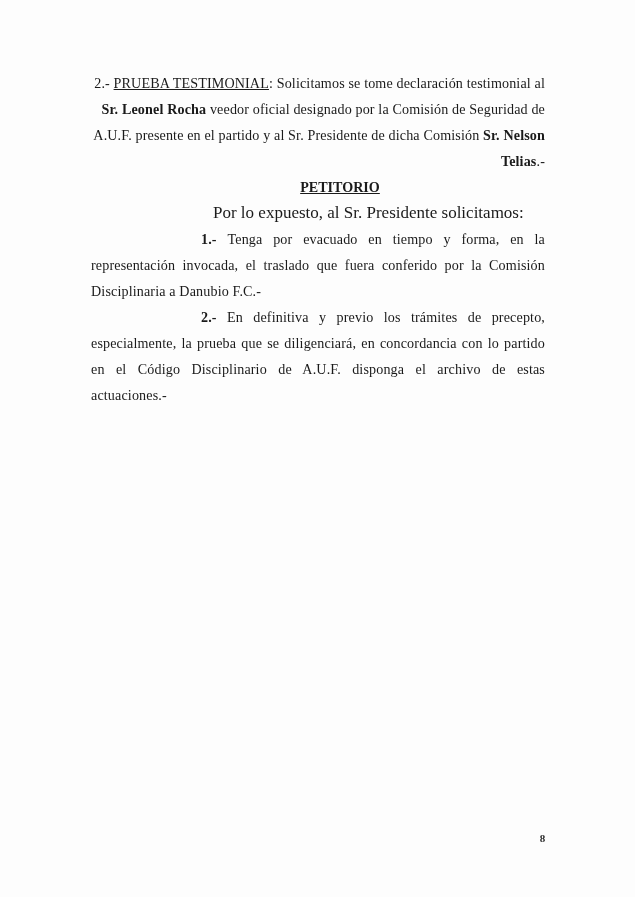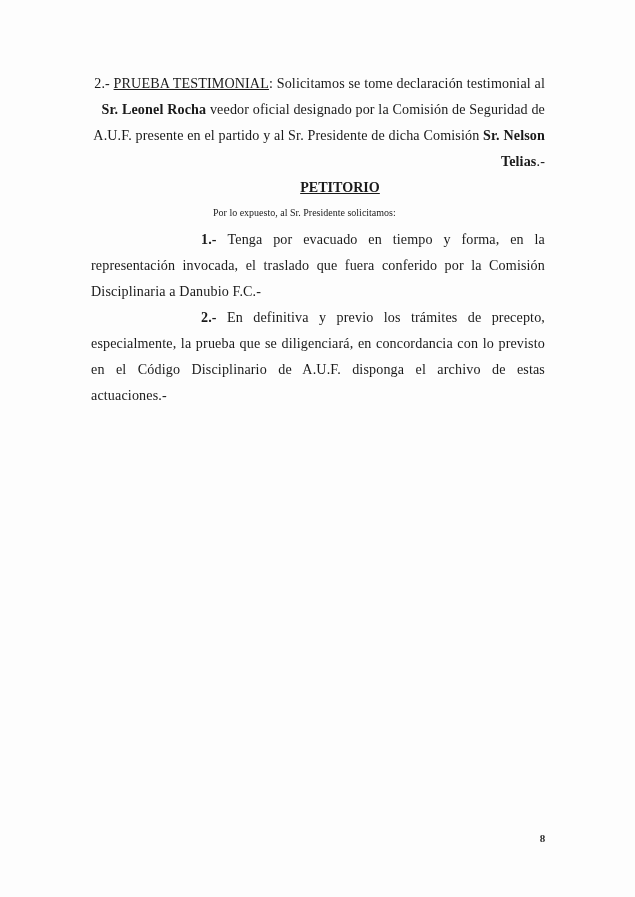--- a/index.html
+++ b/index.html
@@ -80,21 +80,21 @@
   .heading .u {
     text-decoration: underline;
     text-underline-offset: 1px;
     margin-left: 44px;
   }
 
   
   .lead-line {
     text-indent: 122px;
     text-align: left;
-    font-size: 10px;
+    font-size: 17px;
     line-height: 26px;
     margin: 0;
   }
 
   
   .folio {
     position: absolute;
     left: 0;
     top: 832px;
     width: 635px;
@@ -117,19 +117,19 @@
   <div class="page-inner">
 
     <p class="block block-ragged para"><span>2.- </span><span class="u">PRUEBA TESTIMONIAL</span><span>: Solicitamos se tome declaración testimonial al </span><span class="b">Sr. Leonel Rocha</span><span> veedor oficial designado por la Comisión de Seguridad de A.U.F. presente en el partido y al Sr. Presidente de dicha Comisión </span><span class="b">Sr. Nelson Telias</span><span>.-</span></p>
 
     <p class="heading"><span class="u">PETITORIO</span></p>
 
     <p class="lead-line">Por lo expuesto, al Sr. Presidente solicitamos:</p>
 
     <p class="block block-justified indent-first para"><span class="b">1.- </span><span>Tenga por evacuado en tiempo y forma, en la representación invocada, el traslado que fuera conferido por la Comisión Disciplinaria a Danubio F.C.-</span></p>
 
-    <p class="block block-justified indent-first para"><span class="b">2.- </span><span>En definitiva y previo los trámites de precepto, especialmente, la prueba que se diligenciará, en concordancia con lo previsto en el Código Disciplinario de A.U.F. disponga el archivo de estas actuaciones.-</span></p>
+    <p class="block block-justified indent-first para"><span class="b">2.- </span><span>En definitiva y previo los trámites de precepto, especialmente, la prueba que se diligenciará, en concordancia con lo partido en el Código Disciplinario de A.U.F. disponga el archivo de estas actuaciones.-</span></p>
 
   </div>
 
   <div class="folio"><span>8</span></div>
 
 </div>
 
 </body></html>

